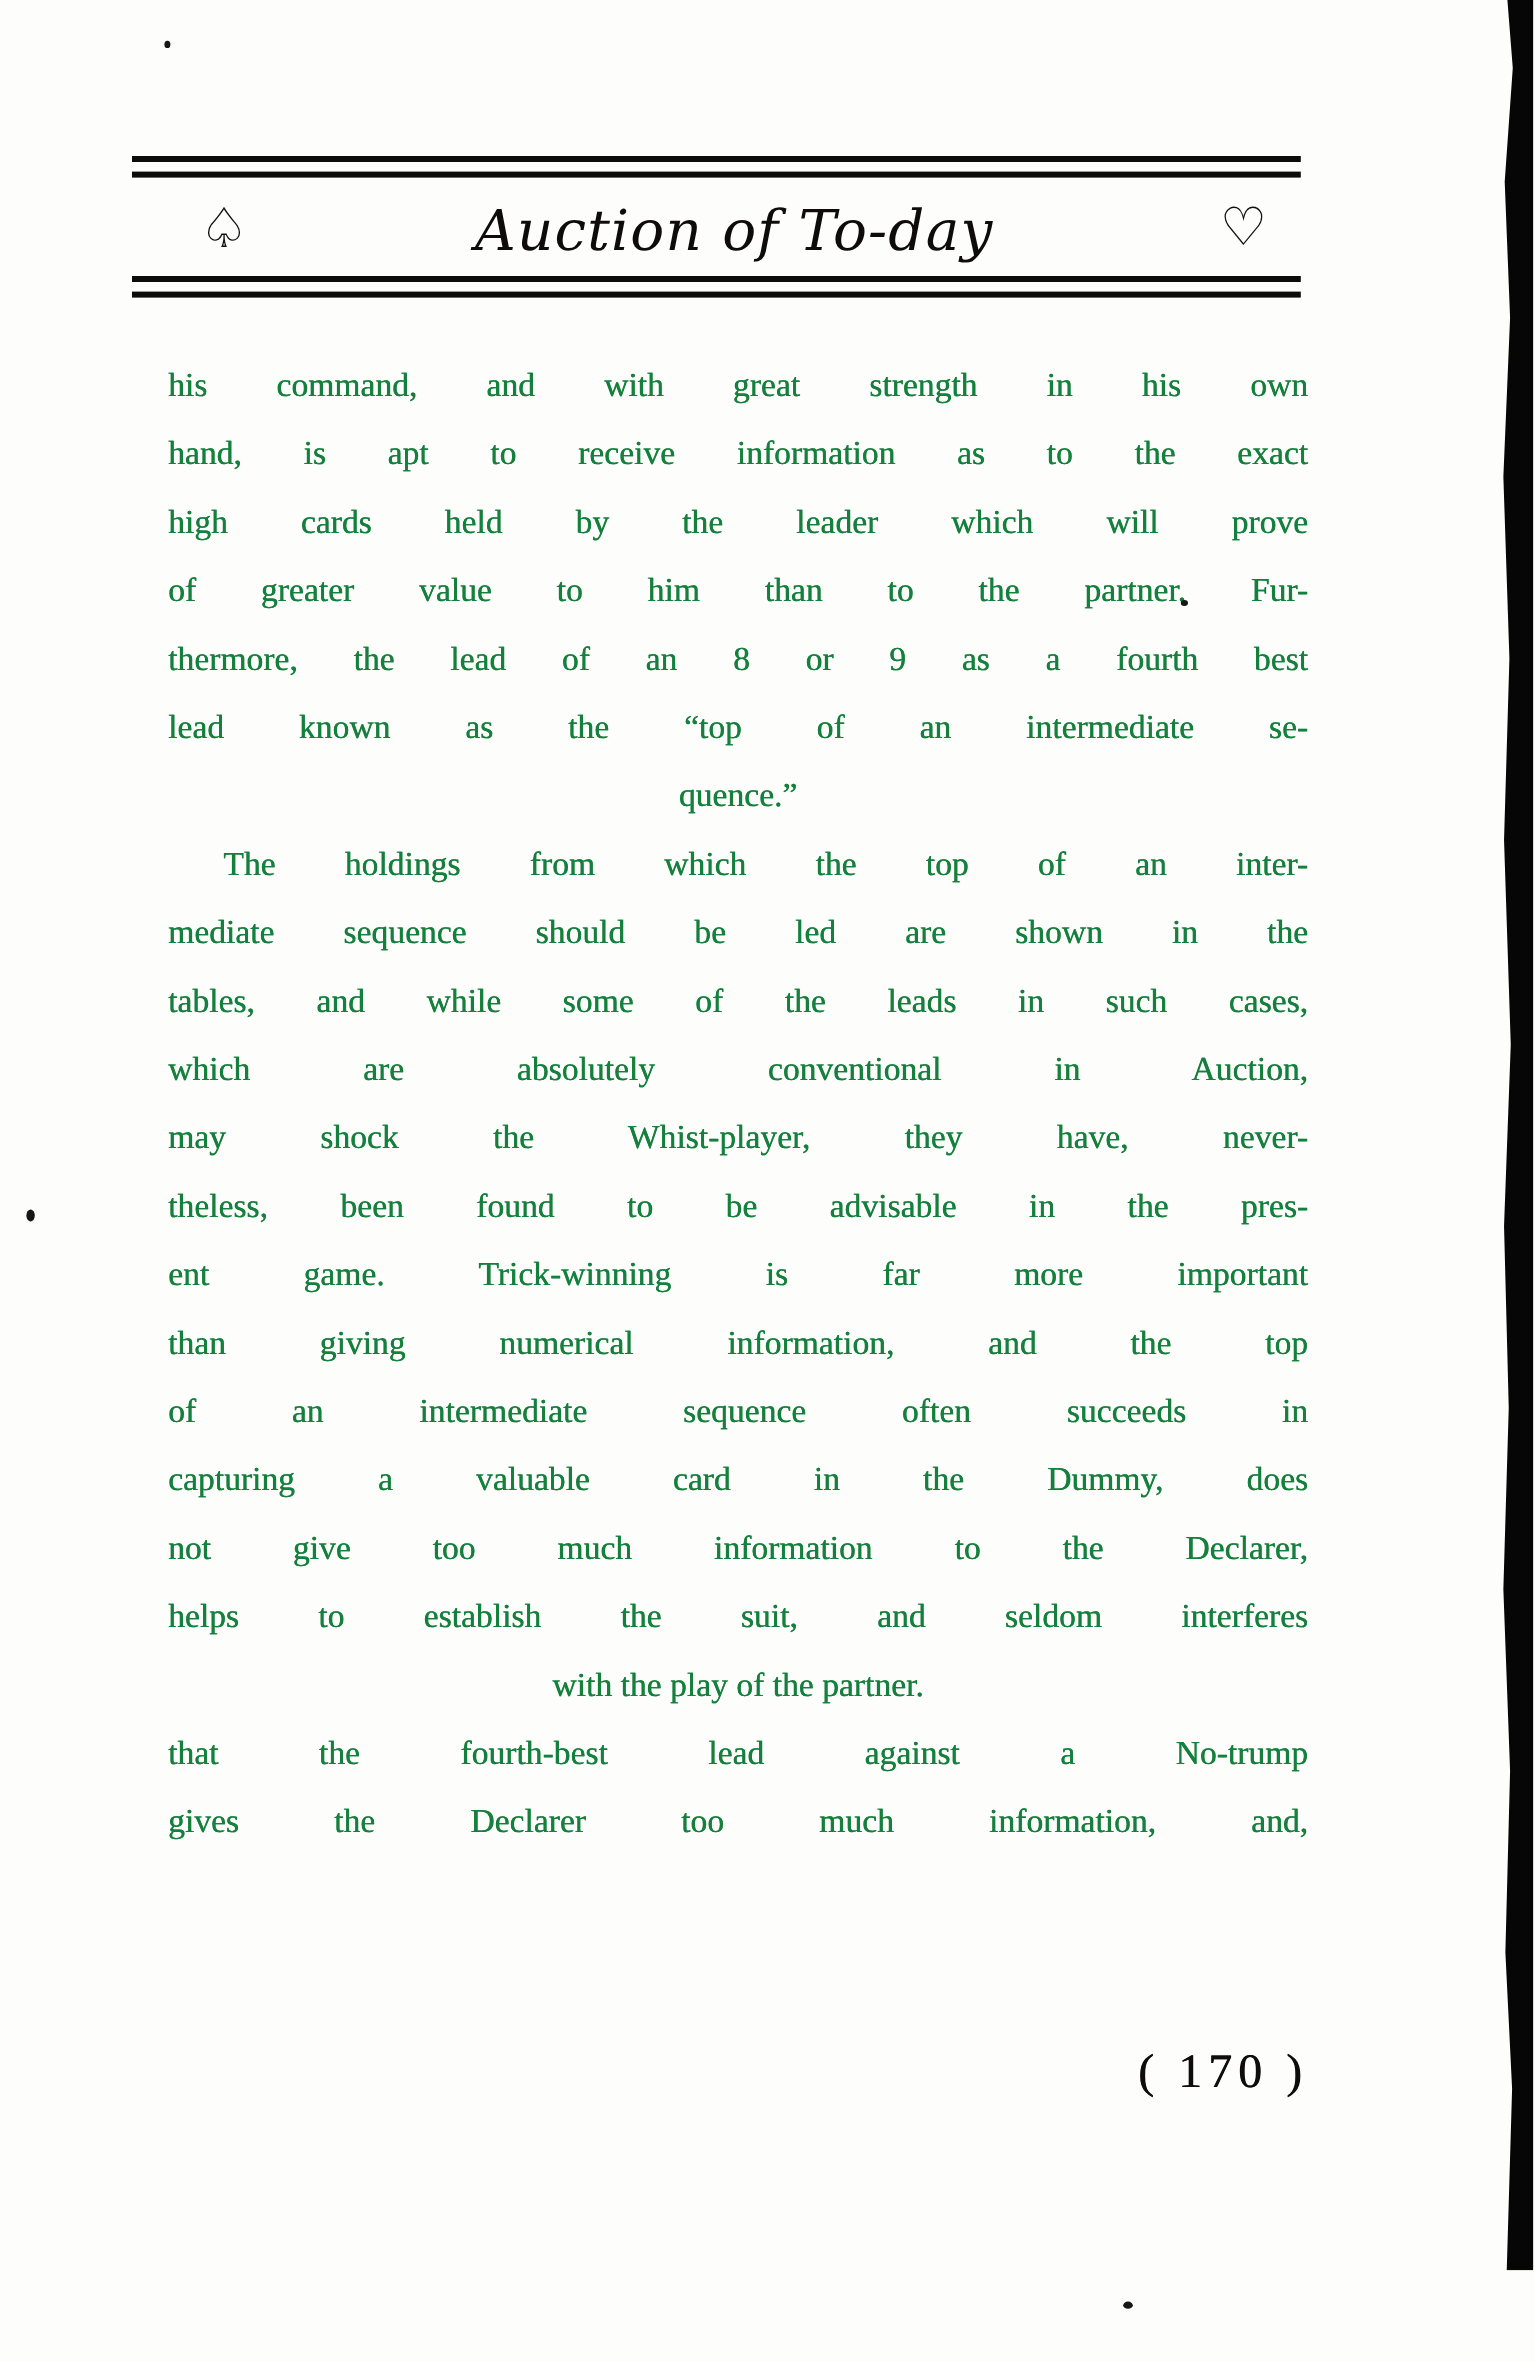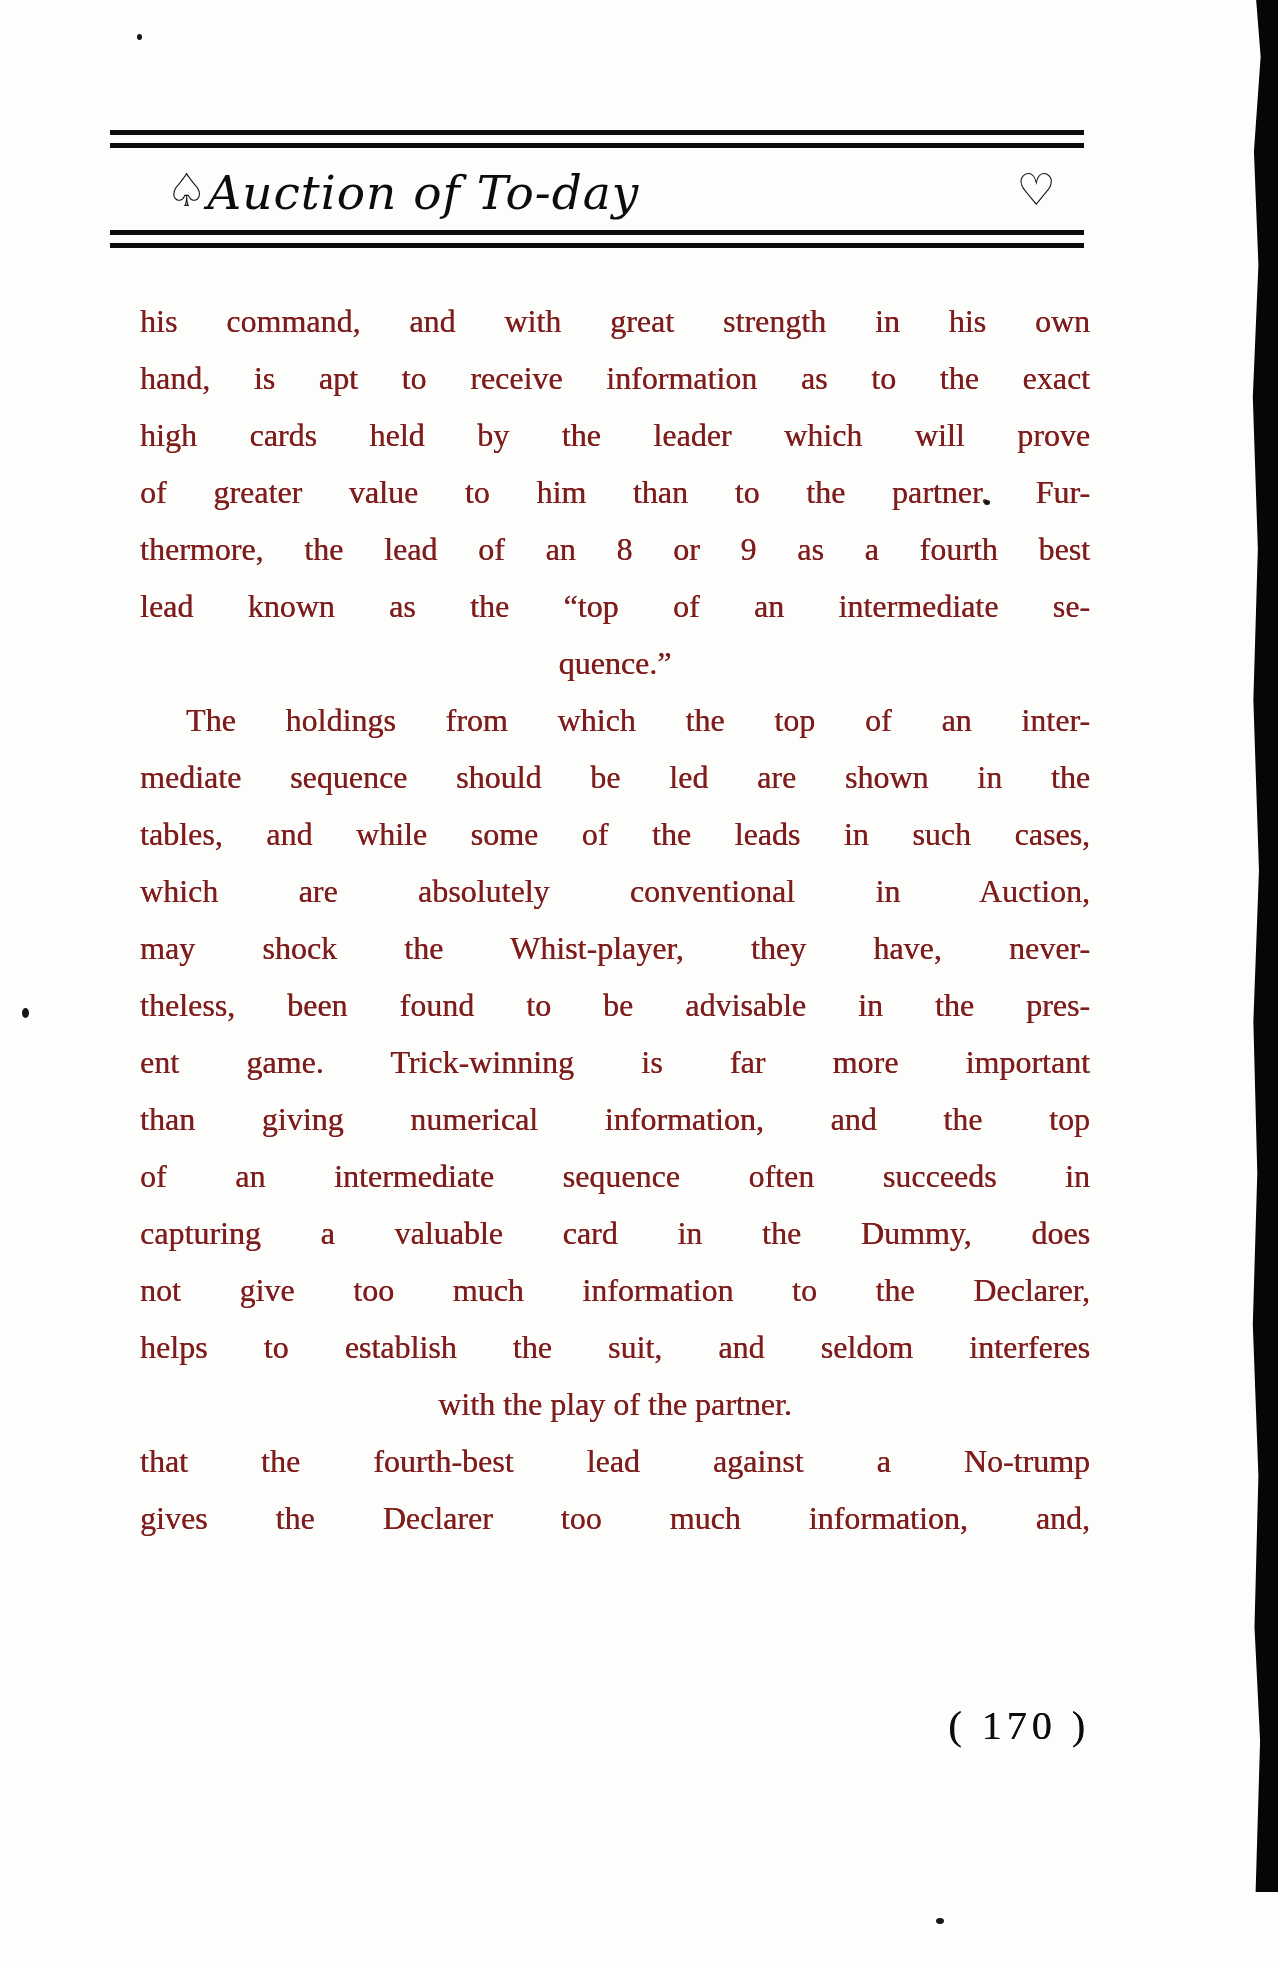--- a/index.html
+++ b/index.html
@@ -37,36 +37,37 @@
   }
   .ornament {
     font-family: "DejaVu Sans", sans-serif;
     font-size: 44px;
     line-height: 1;
     color: #111;
   }
   .ornament.spade { font-size: 46px; }
   .title {
     flex: 1;
+    text-align: center;
     font-family: "DejaVu Serif", serif;
     font-style: italic;
     font-size: 47px;
     letter-spacing: 1px;
     color: #0d0c0a;
     transform: translateY(2px);
   }
 
   
   .body-text {
     position: absolute;
     left: 140px; top: 293px;
     width: 950px;
-    font-size: 32px;
+    font-size: 28px;
     line-height: 57px;
-    color: #7f1d1d;
+    color: #15803d;
     text-shadow: 0.35px 0 0 currentColor;
   }
   .body-text .line { height: 57px; white-space: normal; }
   .body-text .line.just { text-align: justify; text-align-last: justify; }
   .body-text .line.short { text-align: center; }
   .body-text .line.indent { text-indent: 46px; }
 
   
   .footer {
     position: absolute;

